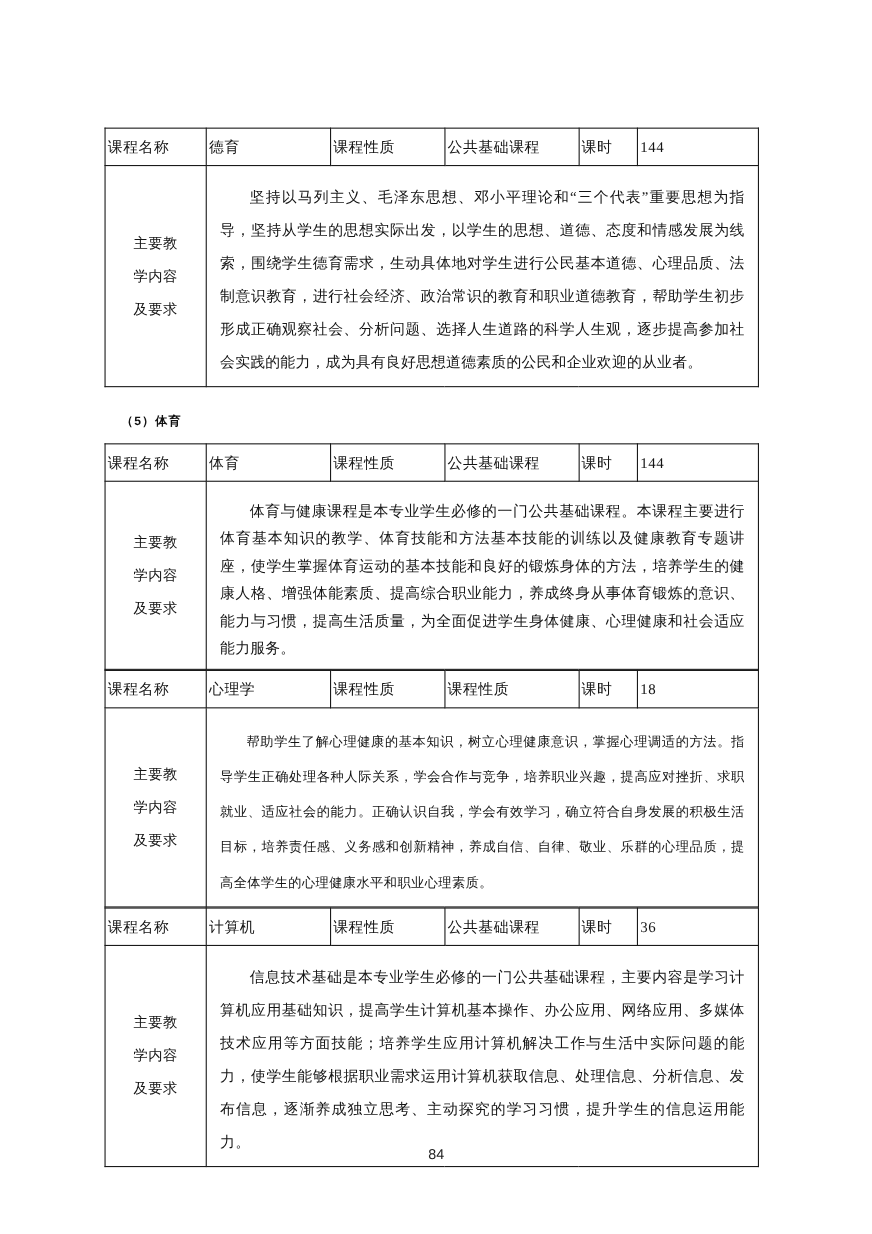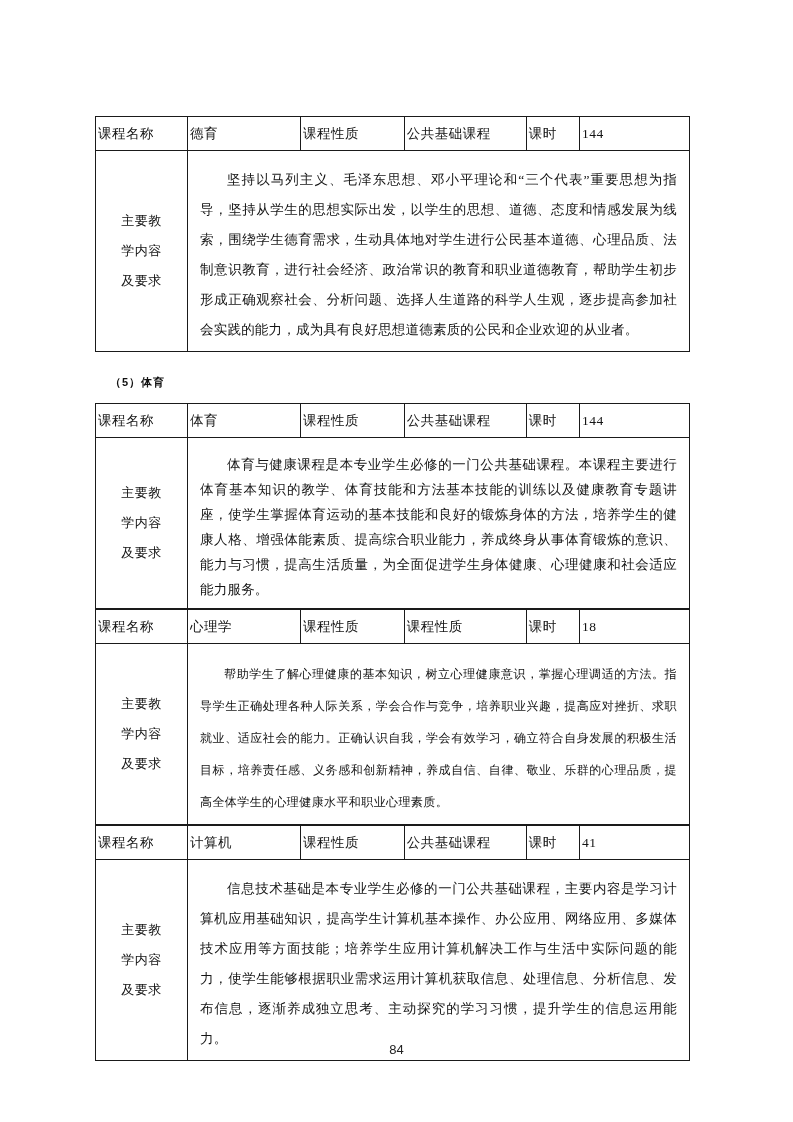--- a/index.html
+++ b/index.html
@@ -181,21 +181,21 @@
         <col style="width:9%">
         <col style="width:18.5%">
     </colgroup>
     <tbody>
         <tr class="head-row">
       <td>课程名称</td>
       <td>计算机</td>
       <td>课程性质</td>
       <td>公共基础课程</td>
       <td>课时</td>
-      <td>41</td>
+      <td>36</td>
     </tr>
     <tr>
       <td class="label-cell">
         <div class="label-line">主要教</div>
         <div class="label-line">学内容</div>
         <div class="label-line">及要求</div>
       </td>
       <td class="content-cell" colspan="5">信息技术基础是本专业学生必修的一门公共基础课程，主要内容是学习计算机应用基础知识，提高学生计算机基本操作、办公应用、网络应用、多媒体技术应用等方面技能；培养学生应用计算机解决工作与生活中实际问题的能力，使学生能够根据职业需求运用计算机获取信息、处理信息、分析信息、发布信息，逐渐养成独立思考、主动探究的学习习惯，提升学生的信息运用能力。</td>
     </tr>
   </tbody>

